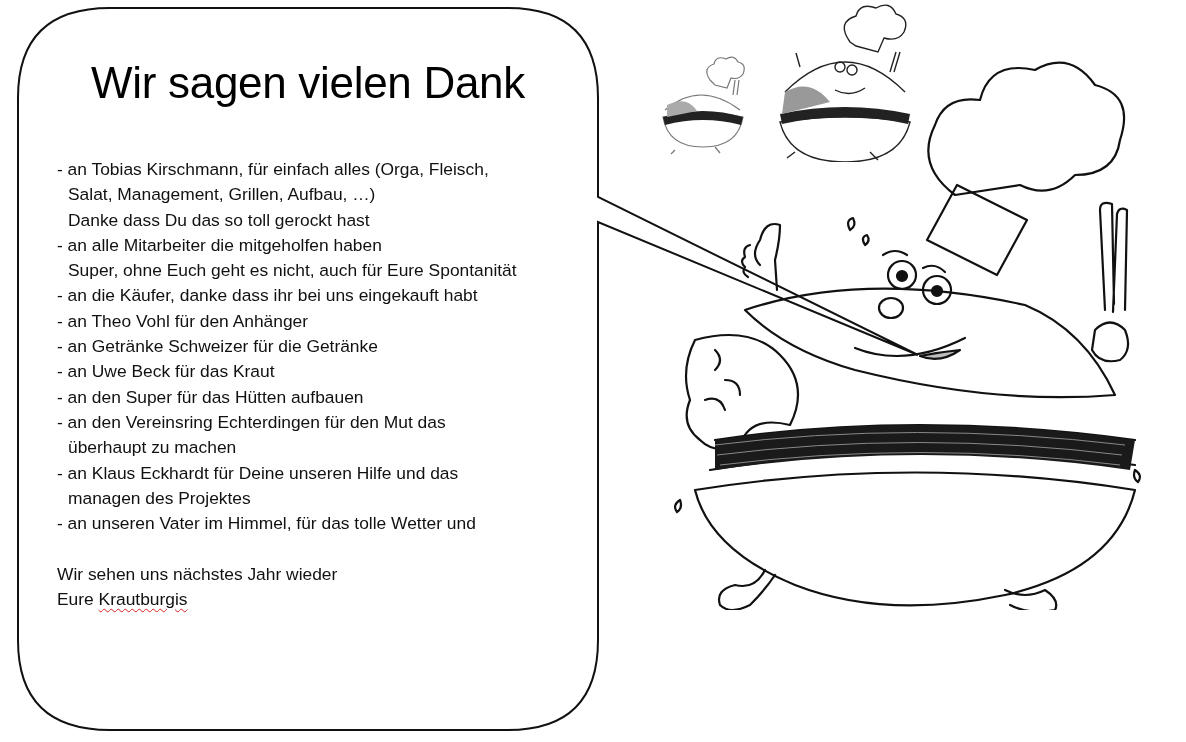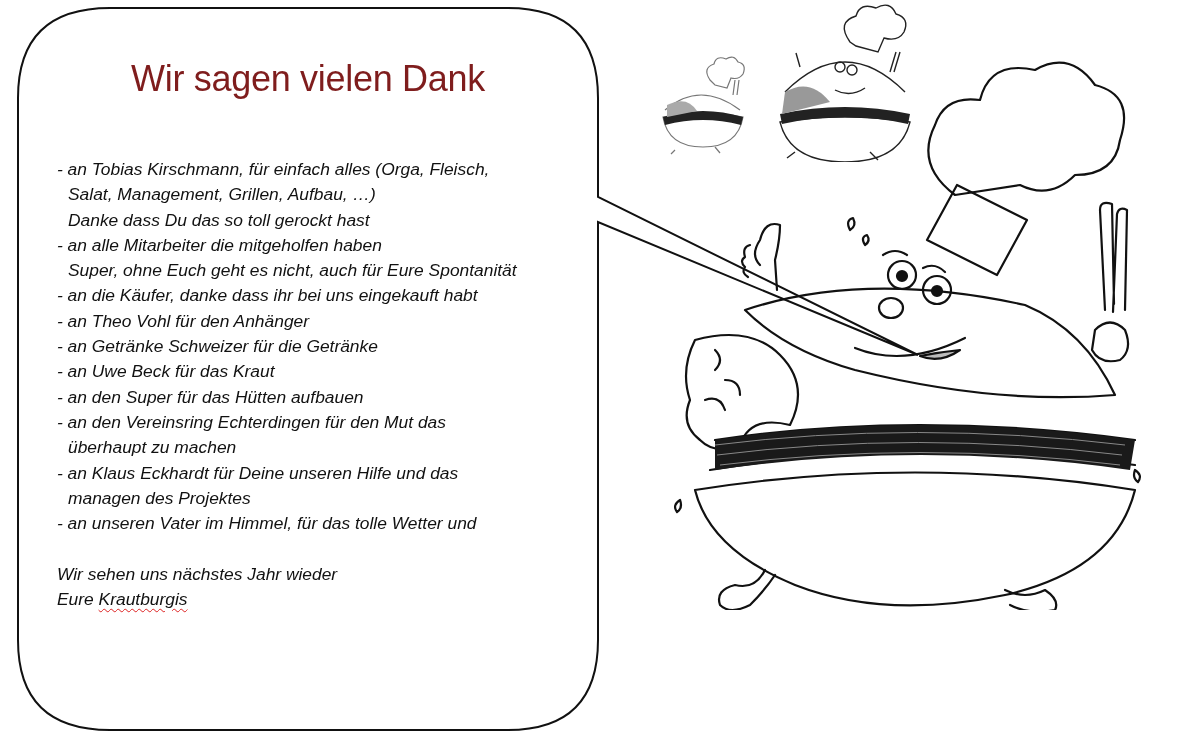--- a/index.html
+++ b/index.html
@@ -1,22 +1,22 @@
 <!DOCTYPE html>
 <html><head>
 <meta charset="utf-8">
 <style>
   html, body { margin:0; padding:0; background:#ffffff; }
   body { width:1186px; height:742px; position:relative; overflow:hidden;
          font-family:"Liberation Sans", "DejaVu Sans", sans-serif; color:#111; }
   #bubble-svg { position:absolute; left:0; top:0; }
   .title { position:absolute; left:18px; width:580px; top:58px; text-align:center;
-           font-size:36px; letter-spacing:-0.3px; color:#7f1d1d; }
+           font-size:44px; letter-spacing:-0.3px; color:#000000; }
   .body-text { position:absolute; left:57px; top:157px; width:540px;
-               font-size:17.4px; line-height:25.3px; color:#111;font-style:italic; }
+               font-size:17.4px; line-height:25.3px; color:#111; }
   .line { white-space:nowrap; }
   .line.indent { padding-left:11px; }
   .blank { height:25.3px; }
   .spell { text-decoration: underline wavy #d22; text-decoration-thickness:1px; text-underline-offset:3px; }
   .art { position:absolute; }
 </style>
 </head>
 <body>
 
 <svg id="bubble-svg" width="1186" height="742" viewBox="0 0 1186 742">

